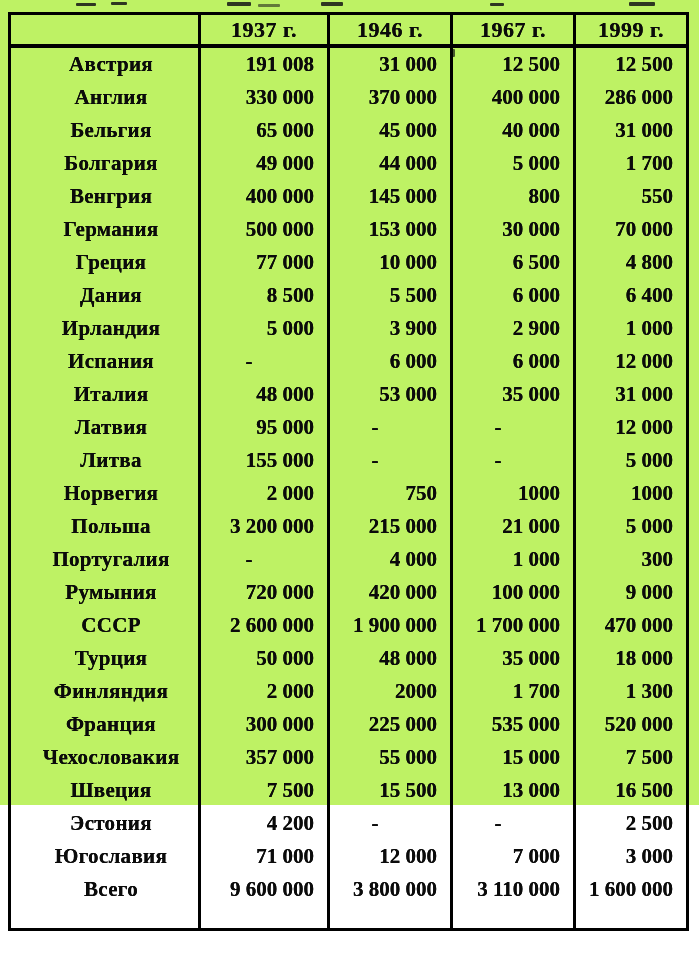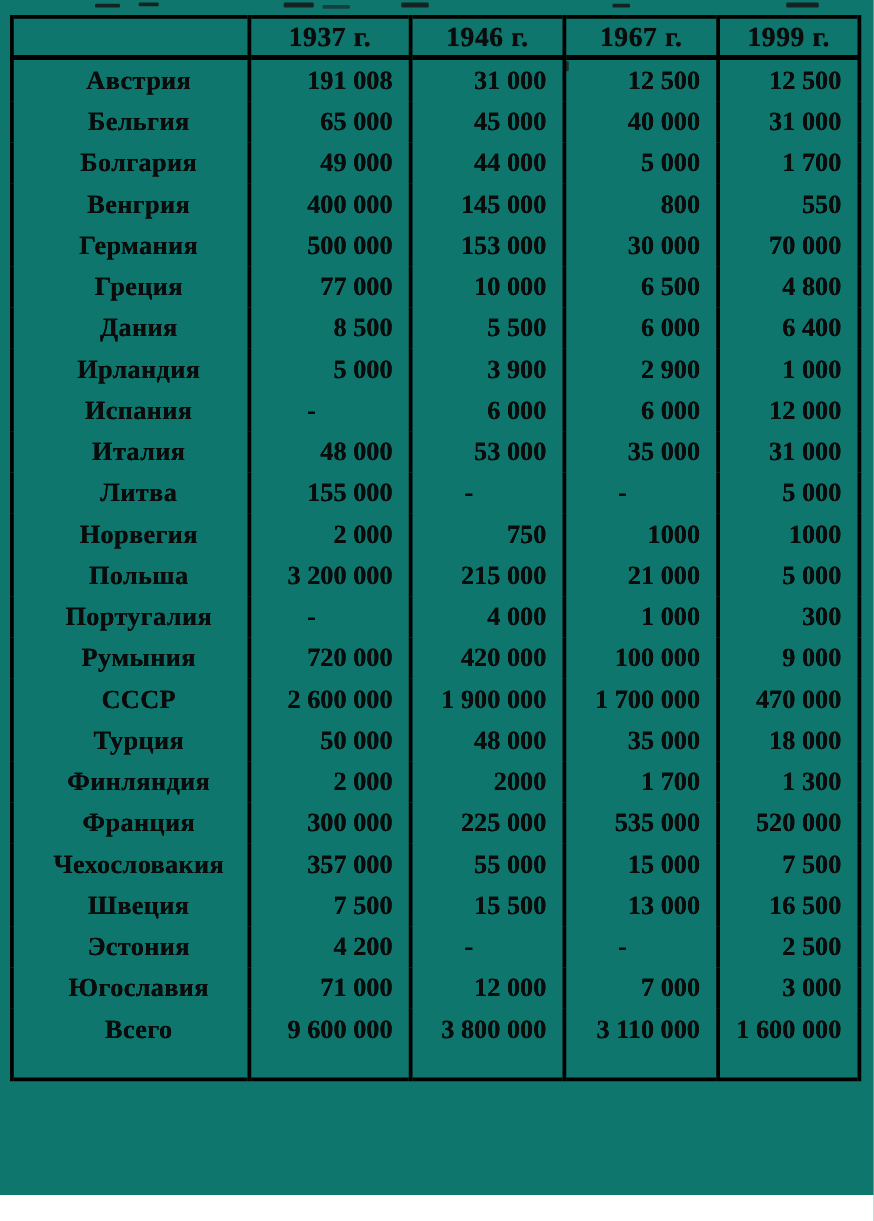--- a/index.html
+++ b/index.html
@@ -1,21 +1,21 @@
 <!DOCTYPE html>
 <html><head>
 <meta charset="utf-8">
 <style>
   html,body{margin:0;padding:0;}
   body{
     width:699px;height:977px;background:#ffffff;overflow:hidden;
     font-family:"Liberation Serif", serif;
   }
   .page{
-    position:relative;width:699px;height:956px;background:#0f766e;
+    position:relative;width:699px;height:805px;background:#bef264;
     color:#0b0b0b;
   }
   
   .artifact{
     position:absolute;background:#151515;border-radius:1px;opacity:.85;
   }
   table.doc-table{
     position:absolute;left:8px;top:12px;
     width:678px;table-layout:fixed;border-collapse:collapse;
     border:3px solid #000;
@@ -72,20 +72,27 @@
     </thead>
     <tbody id="table-body">
         <tr>
           <td class="name">Австрия</td>
           <td class="num">191 008</td>
           <td class="num">31 000</td>
           <td class="num">12 500</td>
           <td class="num">12 500</td>
         </tr>
         <tr>
+          <td class="name">Англия</td>
+          <td class="num">330 000</td>
+          <td class="num">370 000</td>
+          <td class="num">400 000</td>
+          <td class="num">286 000</td>
+        </tr>
+        <tr>
           <td class="name">Бельгия</td>
           <td class="num">65 000</td>
           <td class="num">45 000</td>
           <td class="num">40 000</td>
           <td class="num">31 000</td>
         </tr>
         <tr>
           <td class="name">Болгария</td>
           <td class="num">49 000</td>
           <td class="num">44 000</td>
@@ -135,20 +142,27 @@
           <td class="num">12 000</td>
         </tr>
         <tr>
           <td class="name">Италия</td>
           <td class="num">48 000</td>
           <td class="num">53 000</td>
           <td class="num">35 000</td>
           <td class="num">31 000</td>
         </tr>
         <tr>
+          <td class="name">Латвия</td>
+          <td class="num">95 000</td>
+          <td class="num dash">-</td>
+          <td class="num dash">-</td>
+          <td class="num">12 000</td>
+        </tr>
+        <tr>
           <td class="name">Литва</td>
           <td class="num">155 000</td>
           <td class="num dash">-</td>
           <td class="num dash">-</td>
           <td class="num">5 000</td>
         </tr>
         <tr>
           <td class="name">Норвегия</td>
           <td class="num">2 000</td>
           <td class="num">750</td>

